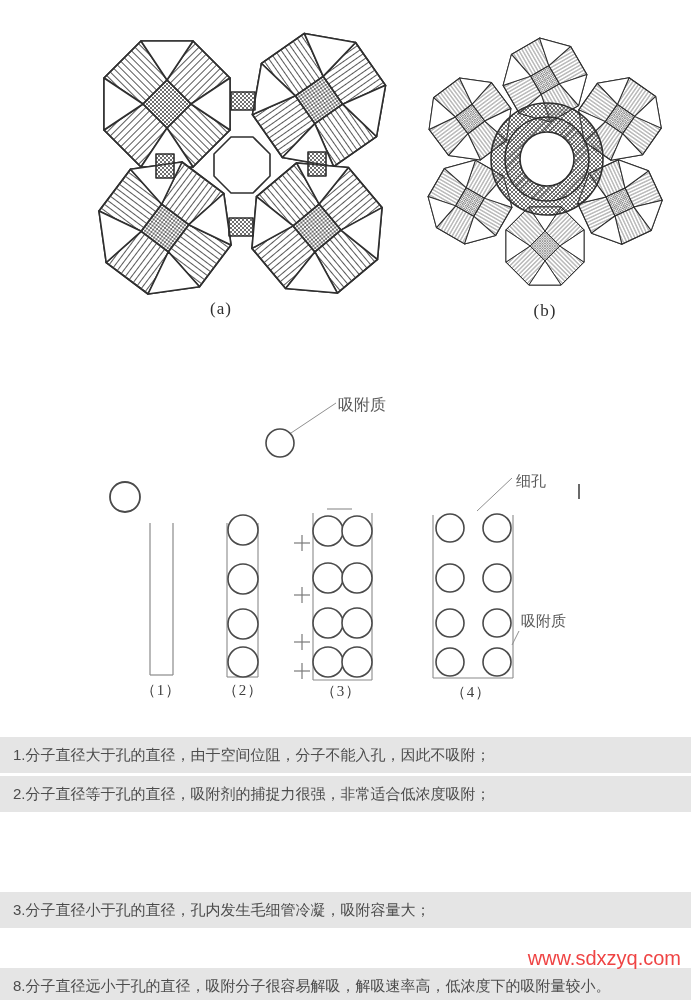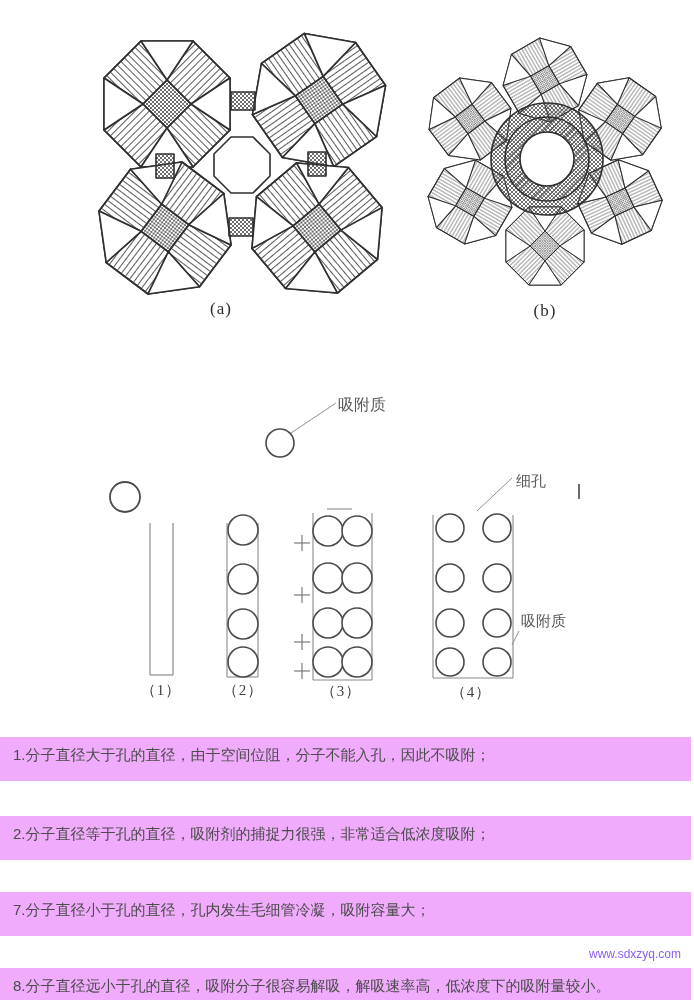--- a/index.html
+++ b/index.html
@@ -19,29 +19,29 @@
   text.anno{
     font-family:"Liberation Sans", sans-serif;
     font-size:16px;fill:#5a5a5a;
   }
   text.collabel{
     font-family:"Liberation Serif", serif;
     font-size:15px;fill:#3f3f3f;text-anchor:middle;letter-spacing:1px;
   }
   
   .note{
-    position:absolute;left:0;width:691px;height:44px;
-    background:#f0abfc;
+    position:absolute;left:0;width:691px;height:36px;
+    background:#e5e5e5;
     color:#4c4c4c;font-size:15px;line-height:36px;
     padding-left:13px;box-sizing:border-box;
     white-space:nowrap;overflow:hidden;
   }
   .watermark{
     position:absolute;top:947px;right:13px;
-    font-size:12px;color:#8b5cf6;
+    font-size:20px;color:#ef4444;
   }
   svg{display:block;}
 </style>
 </head>
 <body>
 
 <svg width="0" height="0" style="position:absolute" aria-hidden="true">
   <defs>
     <pattern id="hA" width="5" height="5" patternUnits="userSpaceOnUse" patternTransform="rotate(45)">
       <line x1="2.5" y1="0" x2="2.5" y2="5" stroke="#575757" stroke-width="1"></line>
@@ -187,23 +187,23 @@
 
   <g>
     <line x1="519" y1="631" x2="512" y2="645" stroke="#909090" stroke-width="1"></line>
     <text class="anno" style="font-size:15px" x="521" y="626">吸附质</text>
   </g>
 </svg>
 
 <div class="note" style="top:737px">
   <span>1.分子直径大于孔的直径，由于空间位阻，分子不能入孔，因此不吸附；</span>
 </div>
-<div class="note" style="top:816px">
+<div class="note" style="top:776px">
   <span>2.分子直径等于孔的直径，吸附剂的捕捉力很强，非常适合低浓度吸附；</span>
 </div>
 <div class="note" style="top:892px">
-  <span>7.分子直径小于孔的直径，孔内发生毛细管冷凝，吸附容量大；</span>
+  <span>3.分子直径小于孔的直径，孔内发生毛细管冷凝，吸附容量大；</span>
 </div>
 <div class="note" style="top:968px">
   <span>8.分子直径远小于孔的直径，吸附分子很容易解吸，解吸速率高，低浓度下的吸附量较小。</span>
 </div>
 
 <div class="watermark">www.sdxzyq.com</div>
 
 </body></html>

